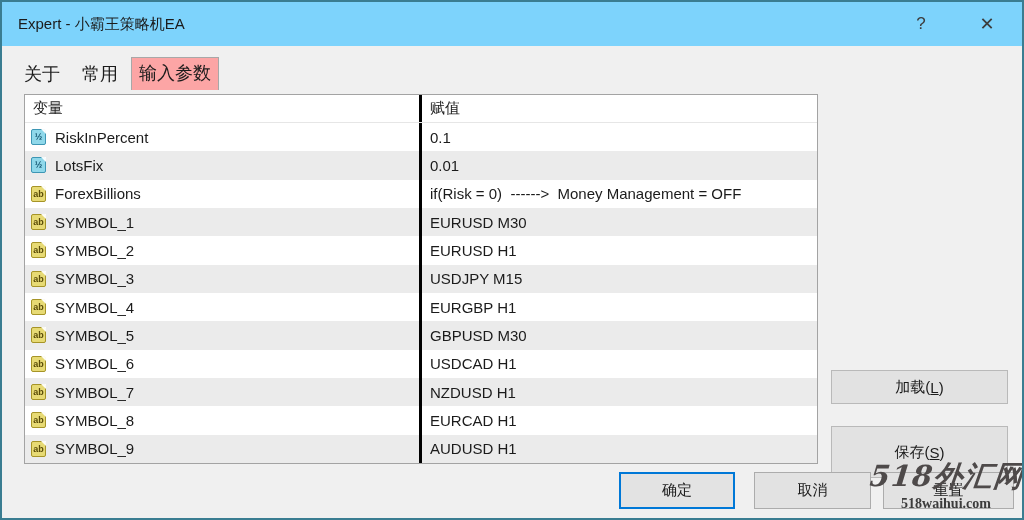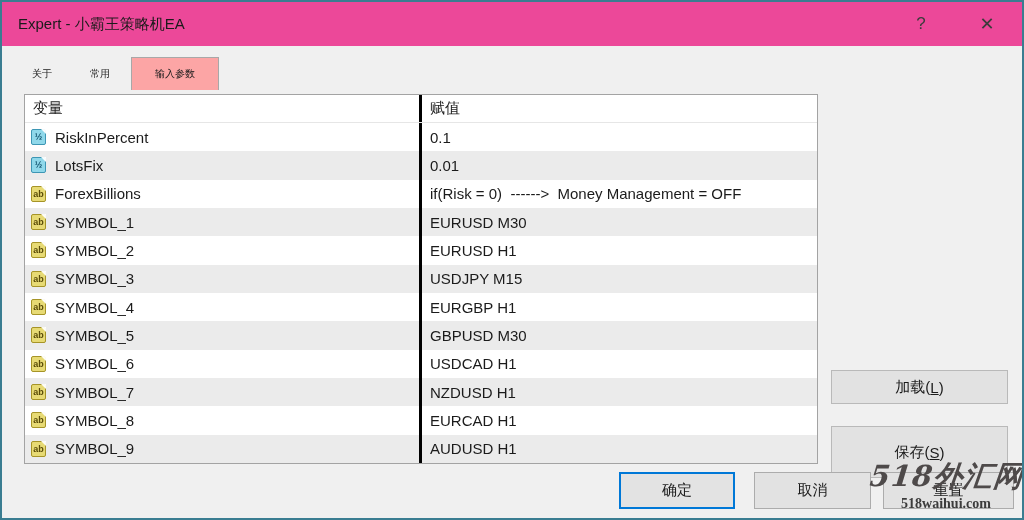--- a/index.html
+++ b/index.html
@@ -5,38 +5,38 @@
   * { margin:0; padding:0; box-sizing:border-box; }
   html,body { width:1024px; height:520px; }
   body { font-family:"Liberation Sans","DejaVu Sans",sans-serif; }
 
   .window {
     position:relative; width:1024px; height:520px;
     border:2px solid #3a7d91; background:#f0f0f0; overflow:hidden;
   }
   .titlebar {
     position:absolute; left:0; top:0; right:0; height:44px;
-    background:#ec4899;
+    background:#7dd3fc;
     padding-left:7px;
   }
   .title {
     position:absolute; left:16px; top:0; line-height:44px;
     font-size:15px; color:#1b1b1b;
   }
   .titlebar-btn {
     position:absolute; top:0; width:46px; height:44px; text-align:center;
     line-height:44px; font-size:17px; color:#3c3c3c; cursor:default;
   }
   .help-btn { right:78px; }
   .close-btn { right:12px; font-size:18px; }
 
   
   .tab {
     position:absolute; top:58px; height:28px; line-height:28px;
-    text-align:center; font-size:10px; color:#1b1b1b;
+    text-align:center; font-size:18px; color:#1b1b1b;
   }
   .tab-about { left:13px;  width:54px; }
   .tab-common{ left:69px;  width:58px; }
   .tab-inputs{
     left:129px; width:88px; top:55px; height:33px; line-height:31px;
     background:#fca5a5; border:1px solid #a8a8a8; border-bottom:none; z-index:2;
   }
 
   
   .ptable {

